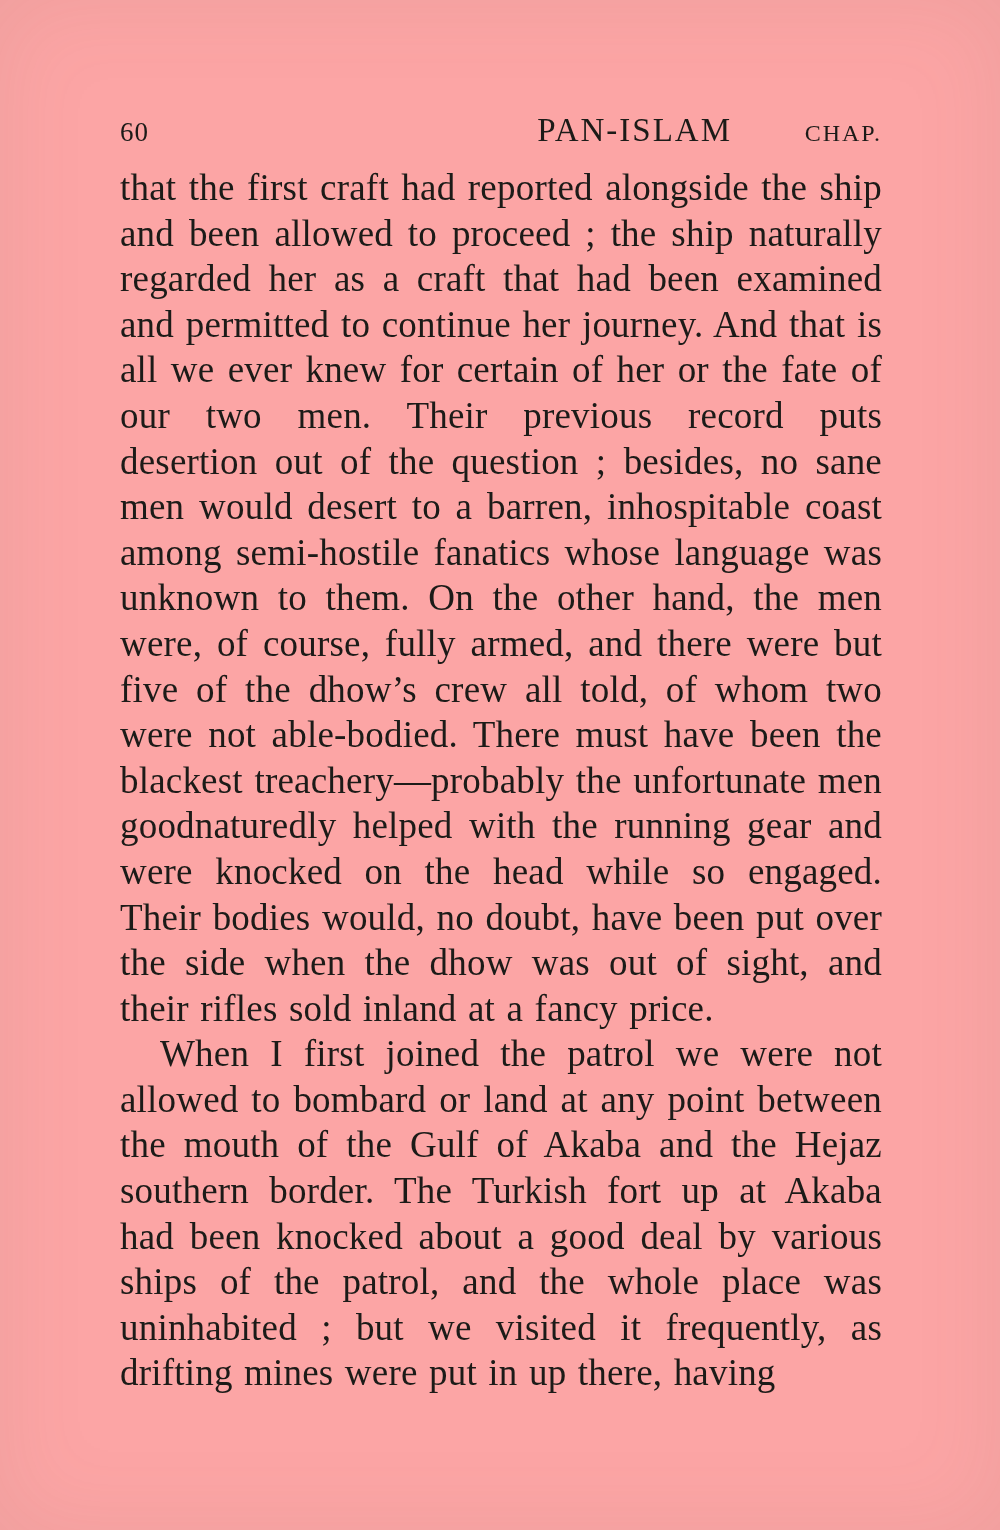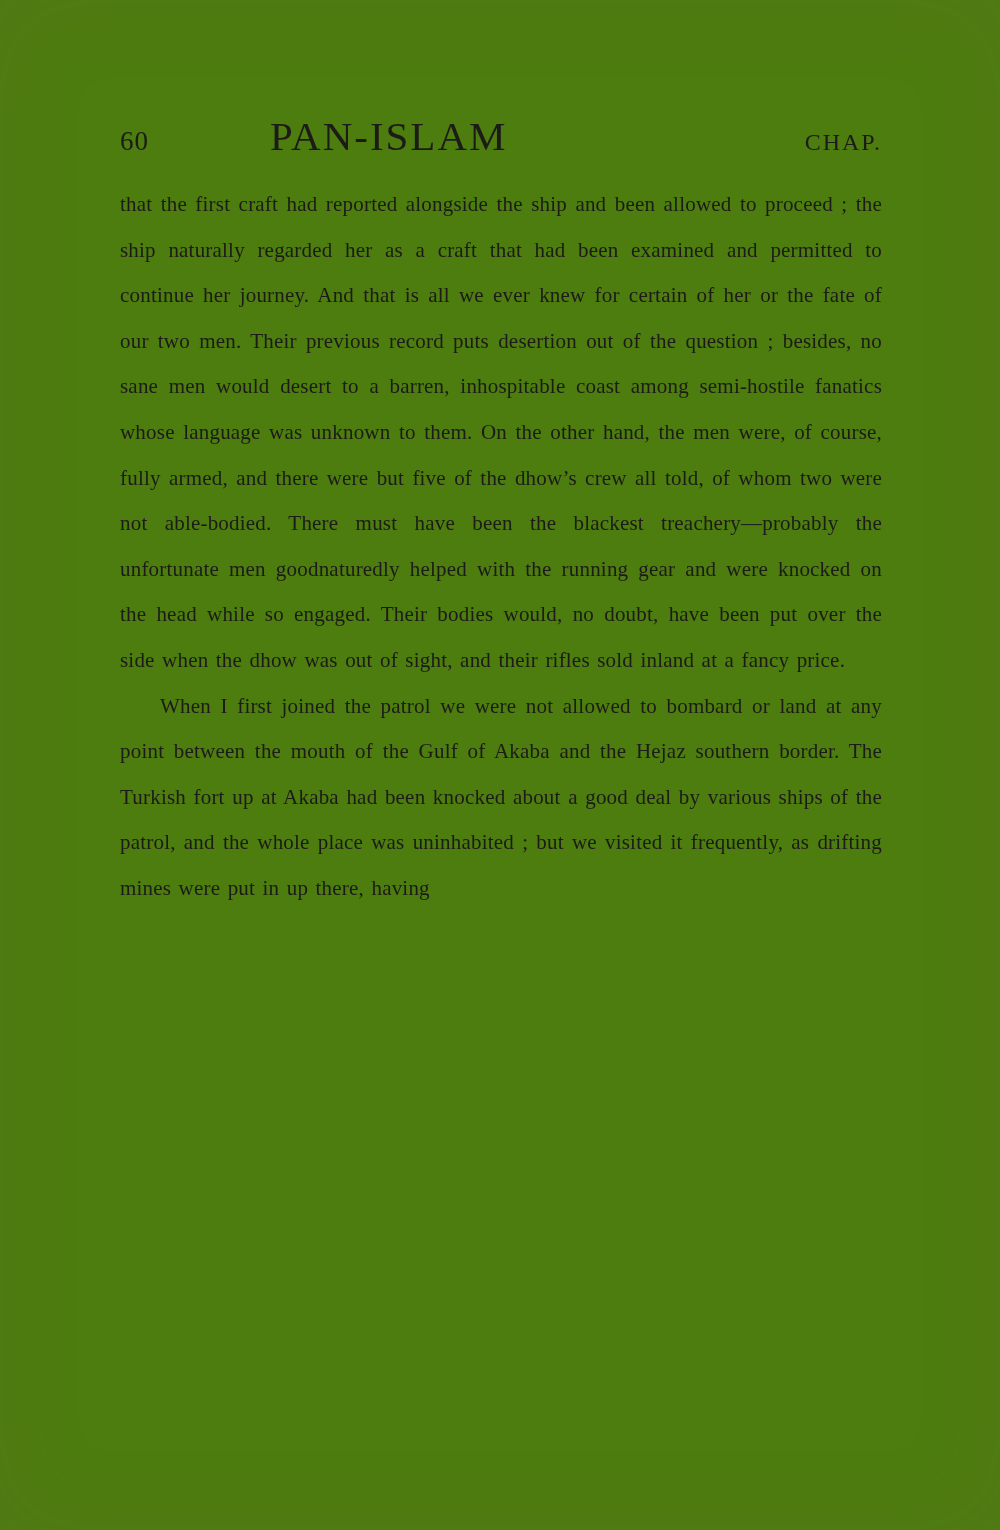--- a/index.html
+++ b/index.html
@@ -5,21 +5,21 @@
   html, body {
     margin: 0;
     padding: 0;
     background: #e9e5da;
   }
   .page {
     position: relative;
     width: 1000px;
     height: 1530px;
     margin: 0 auto;
-    background: #4d7c0f;
+    background: #fca5a5;
     color: #1c1b18;
     font-family: "Liberation Serif", "DejaVu Serif", serif;
     box-sizing: border-box;
     padding: 112px 118px 0 120px;
     overflow: hidden;
   }
   
   .page::after {
     content: "";
     position: absolute;
@@ -31,34 +31,34 @@
     display: flex;
     justify-content: space-between;
     align-items: baseline;
   }
   .page-number {
     font-size: 27px;
     letter-spacing: 1px;
     width: 150px;
   }
   .running-title {
-    font-size: 41px;
+    font-size: 33px;
     letter-spacing: 2px;
-    text-align: left;
+    text-align: right;
     flex: 1;
   }
   .chapter-label {
     font-size: 24px;
     letter-spacing: 2px;
     width: 150px;
     text-align: right;
   }
   .page-body {
-    margin-top: 22px;
-    font-size: 21px;
+    margin-top: 16px;
+    font-size: 37px;
     line-height: 45.6px;
     text-align: justify;
     text-justify: inter-word;
     letter-spacing: 0.2px;
     word-spacing: 2px;
   }
   .page-body p {
     margin: 0;
   }
   .page-body p.indented {

